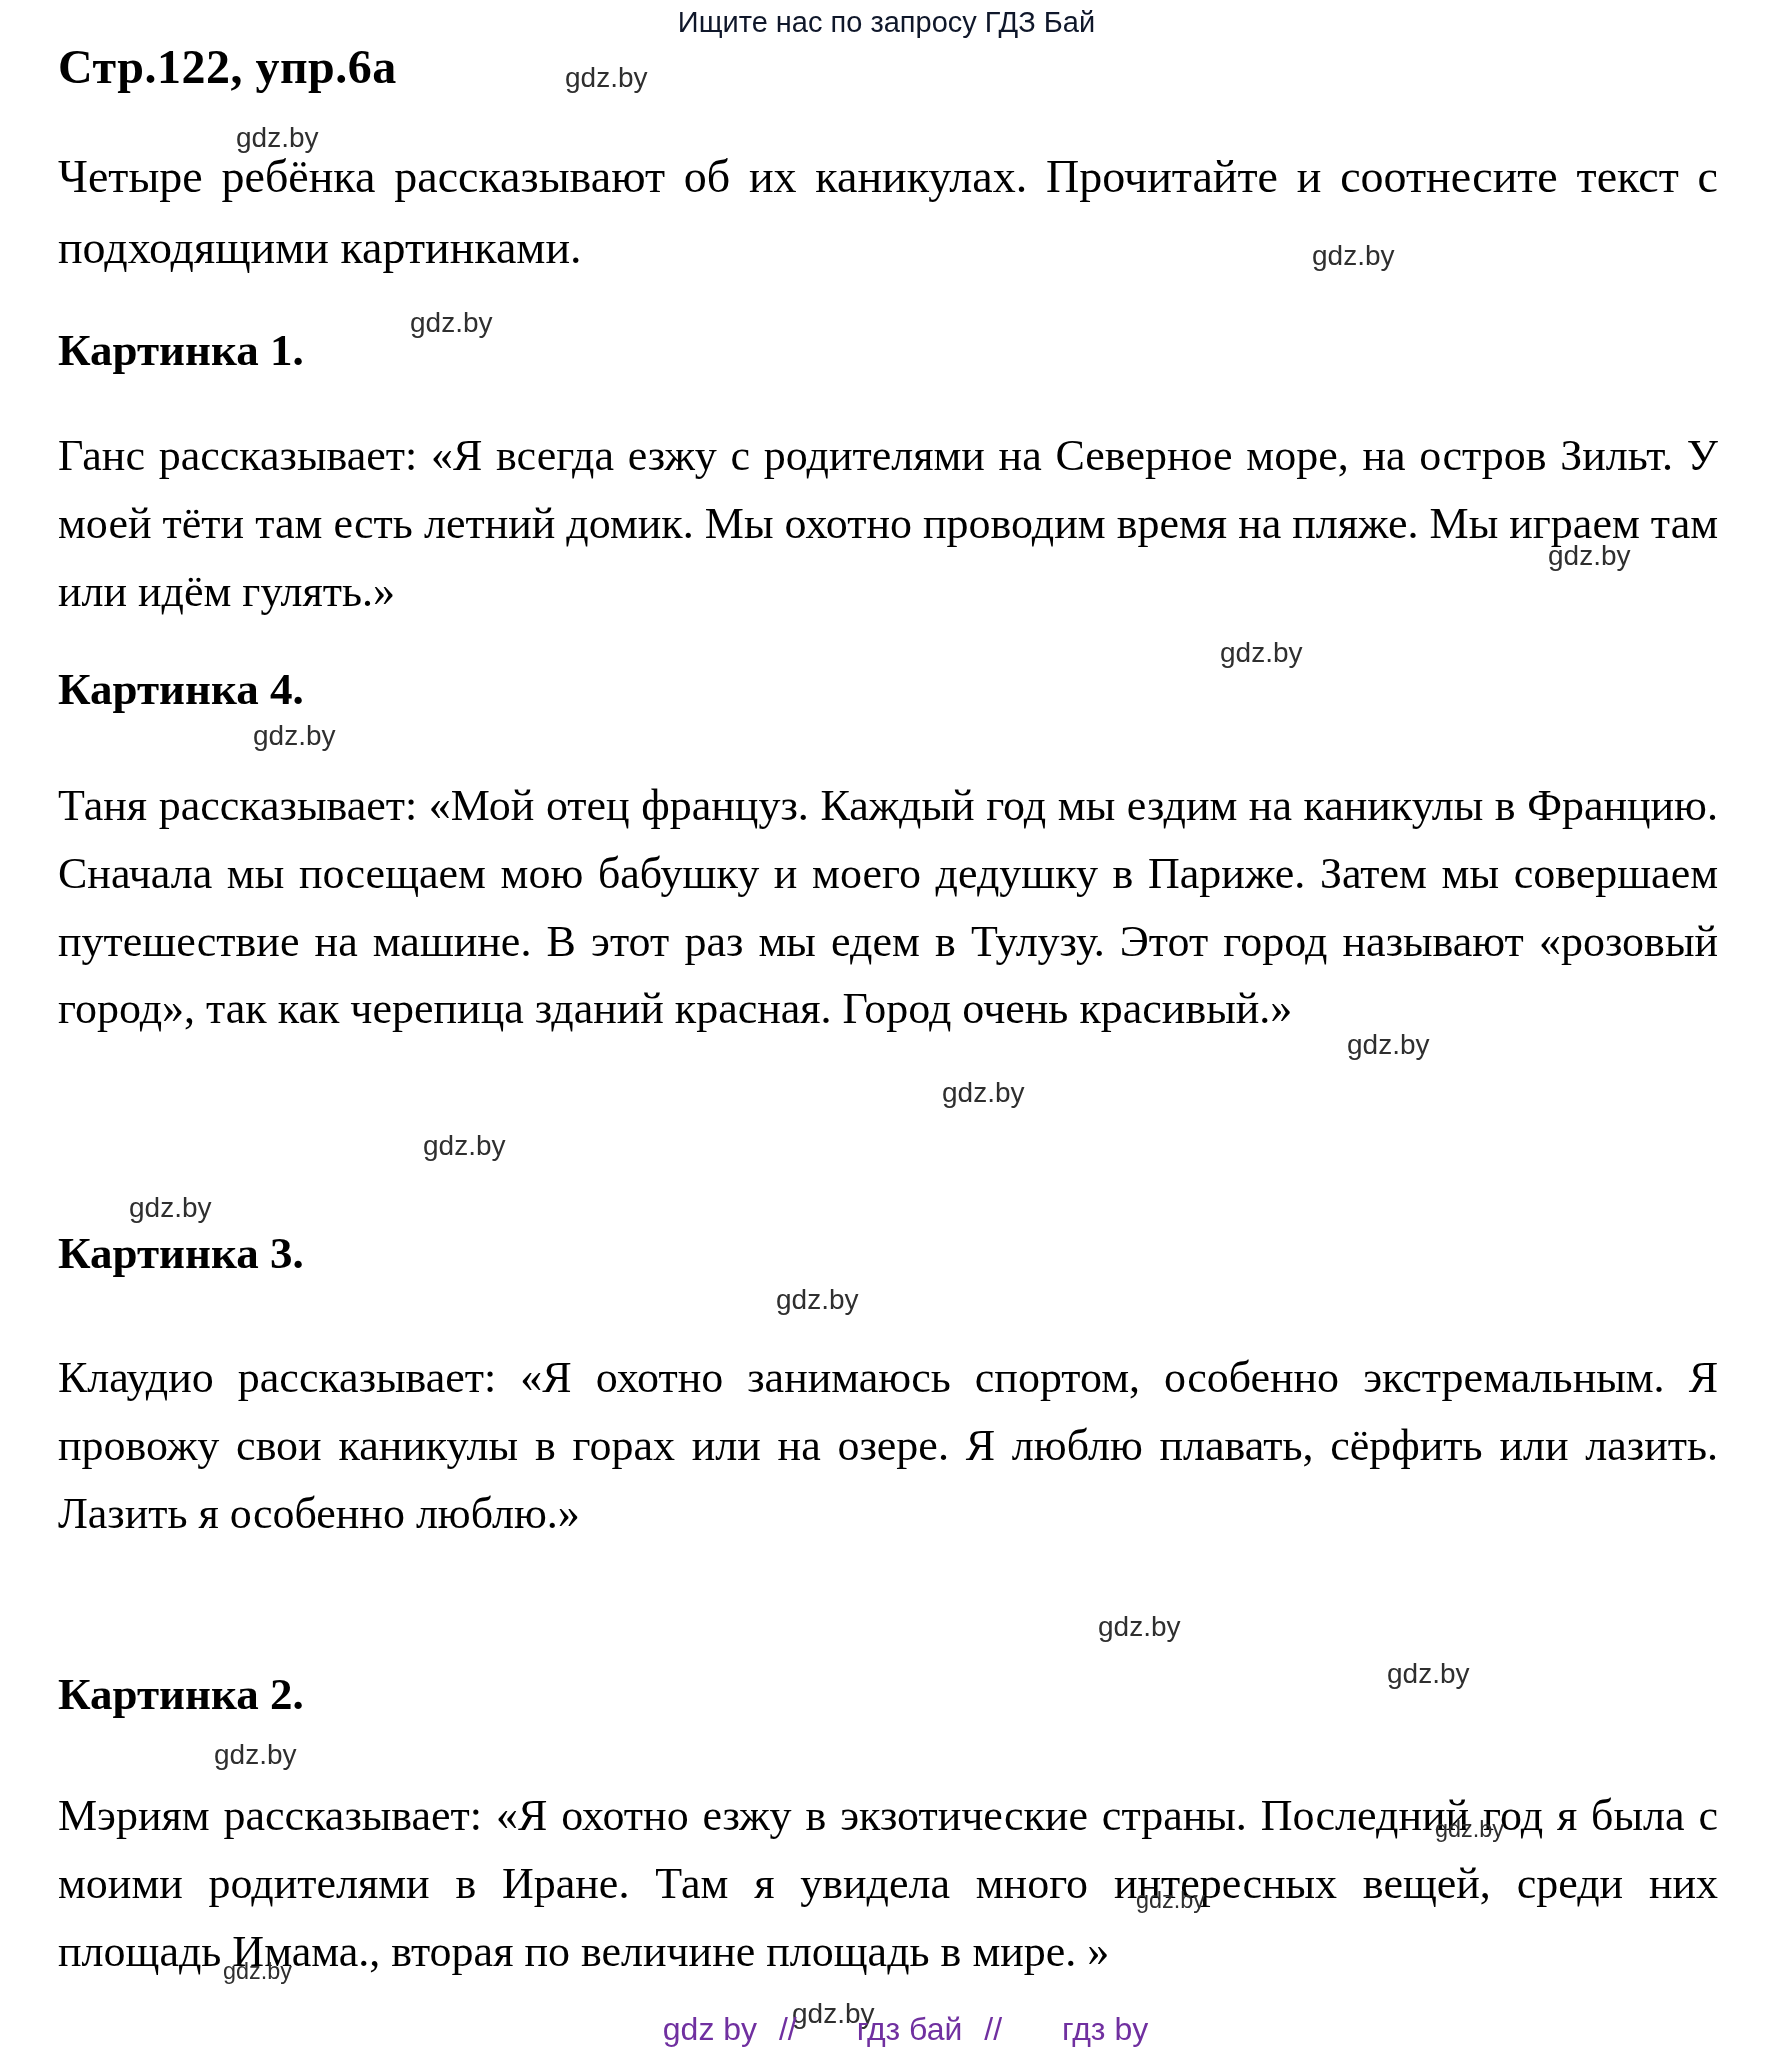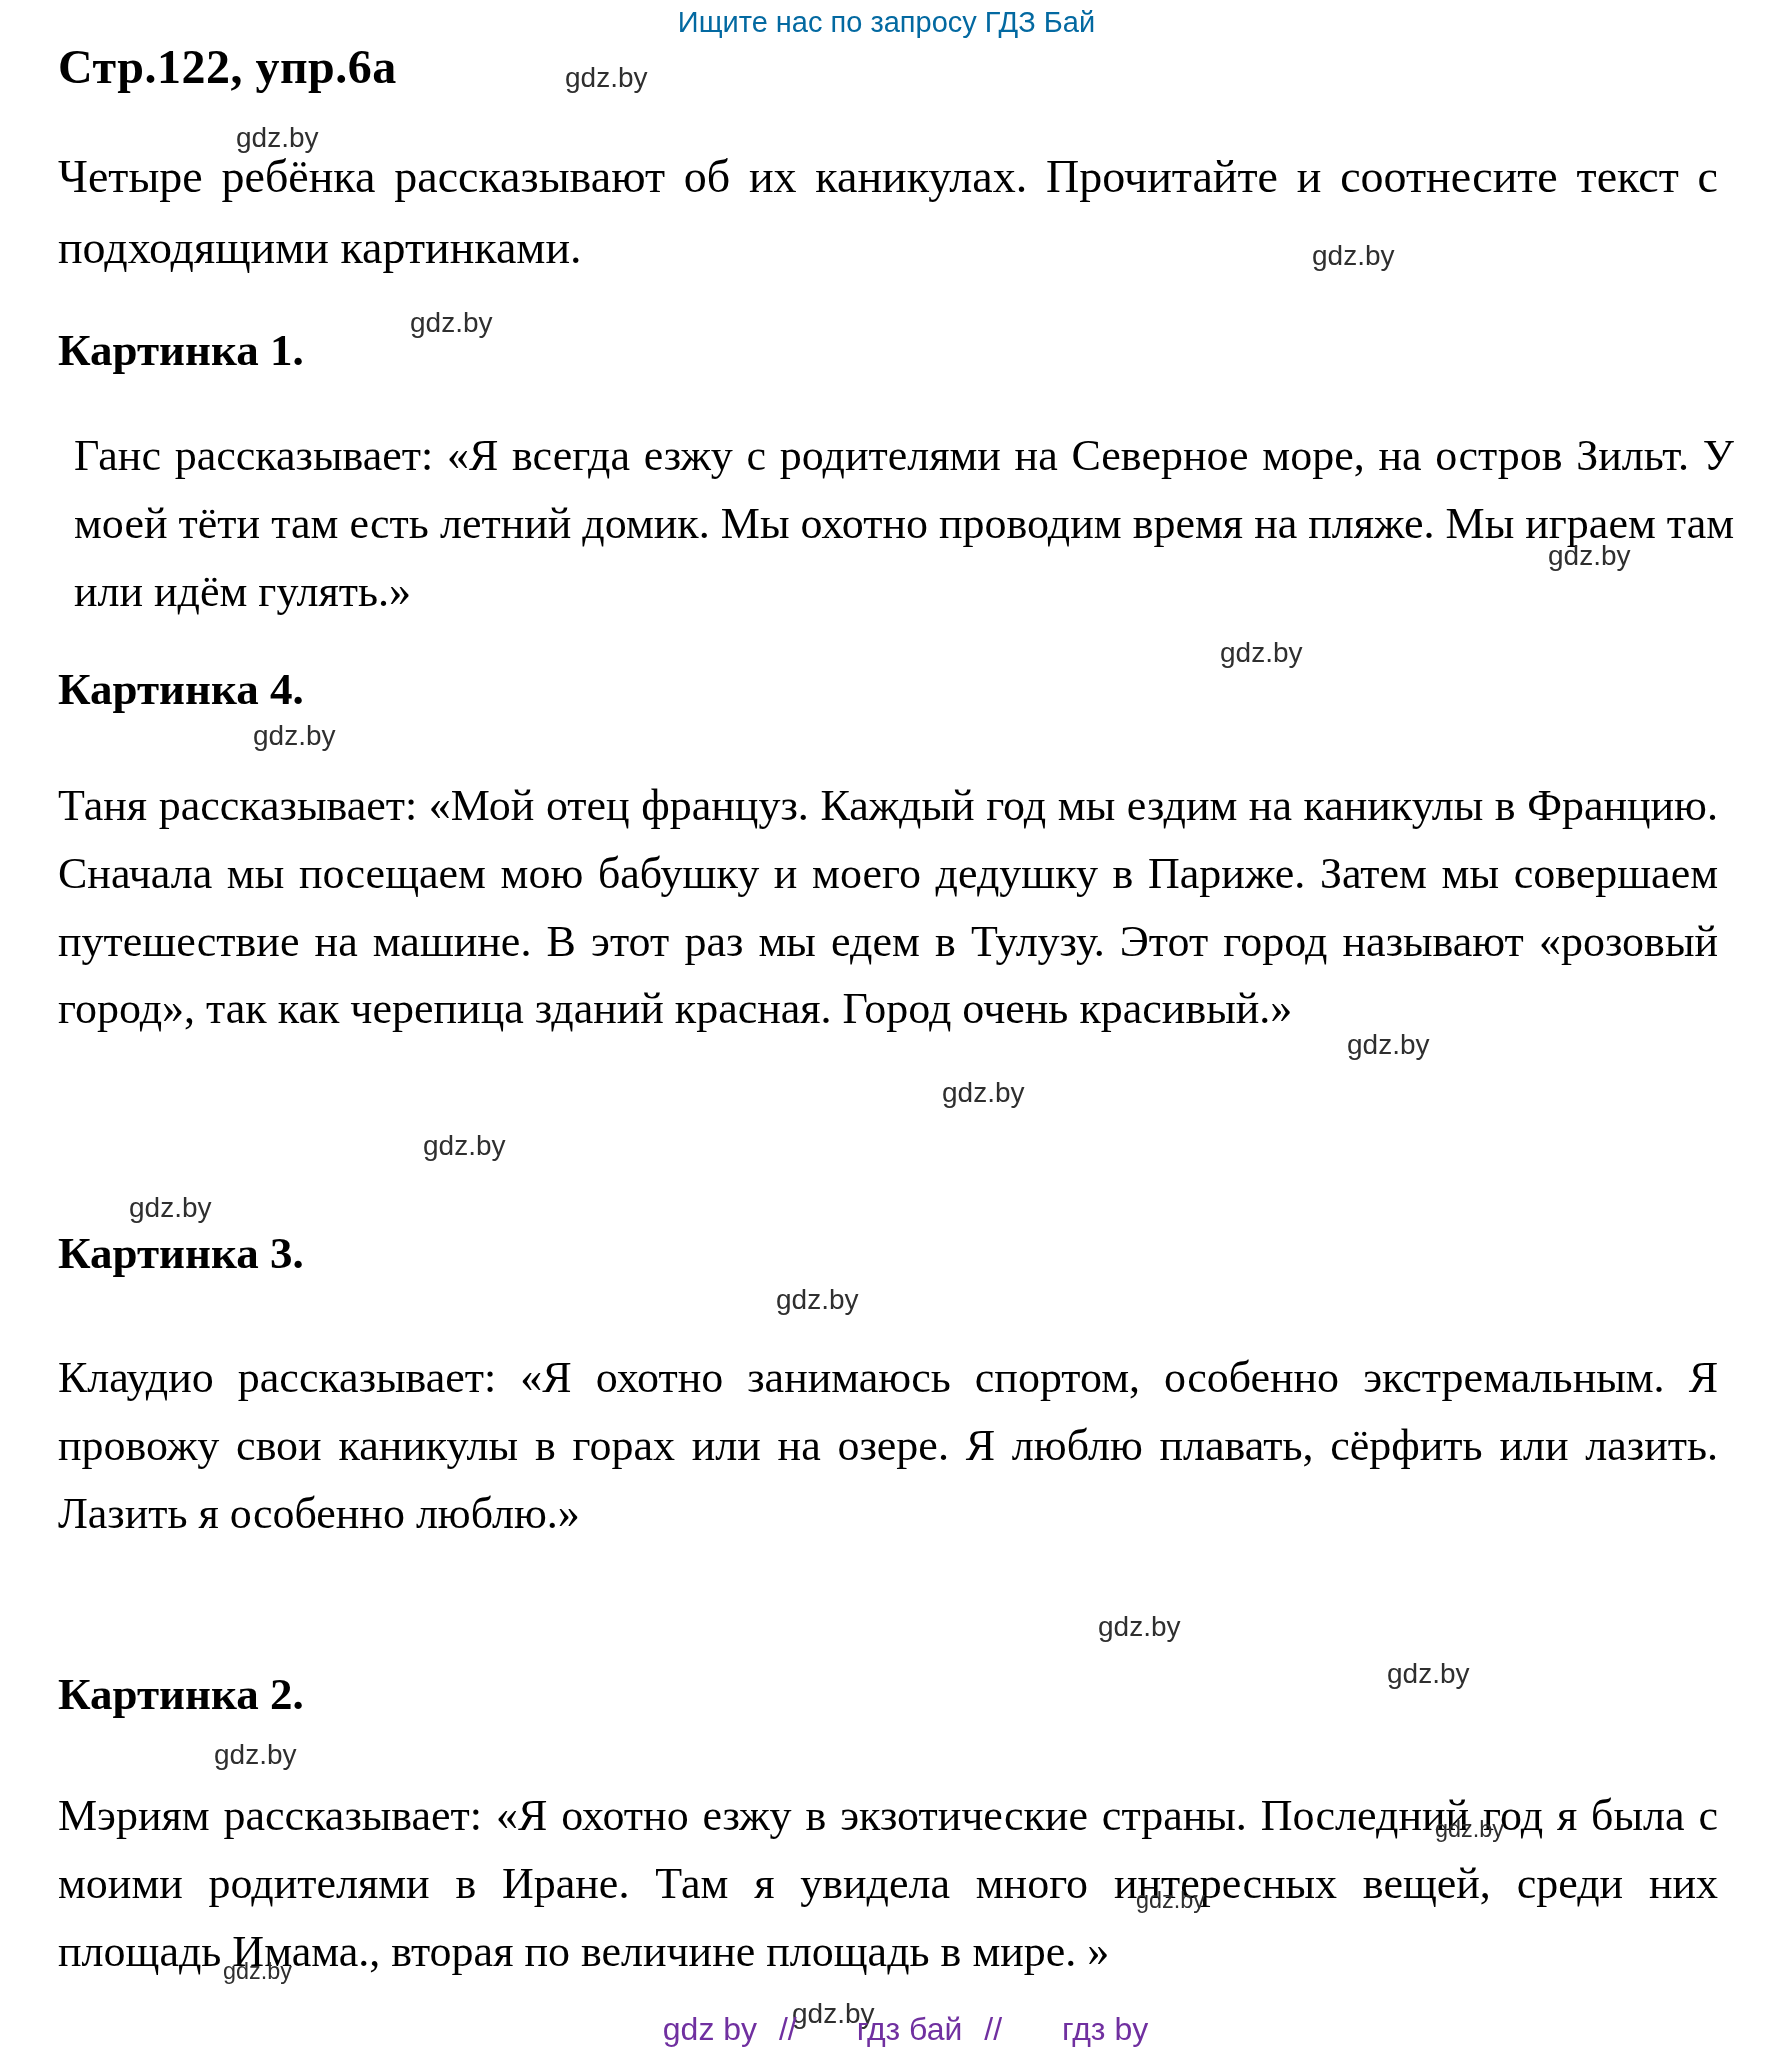--- a/index.html
+++ b/index.html
@@ -16,21 +16,21 @@
     overflow: hidden;
   }
   .promo-header {
     position: absolute;
     top: 5.6px;
     left: 0;
     width: 100%;
     text-align: center;
     font-family: "Liberation Sans", sans-serif;
     font-size: 29px;
-    color: #0369a1;
+    color: #0f172a;
   }
   .page-title {
     position: absolute;
     top: 39px;
     left: 58px;
     font-size: 48px;
     font-weight: bold;
     letter-spacing: 0.5px;
   }
   .intro {
@@ -51,21 +51,21 @@
   }
   .para {
     position: absolute;
     left: 58px;
     width: 1660px;
     font-size: 44px;
     line-height: 1.54;
     text-align: justify;
   }
   .h-1 { top: 324px; text-align: right; }
-  .p-1 { top: 422px; margin-left: 16px; }
+  .p-1 { top: 422px; }
   .h-2 { top: 663px; }
   .p-2 { top: 772px; }
   .h-3 { top: 1227px; }
   .p-3 { top: 1344px; }
   .h-4 { top: 1668px; }
   .p-4 { top: 1782px; }
   .wm {
     position: absolute;
     font-family: "Liberation Sans", sans-serif;
     font-size: 28px;

